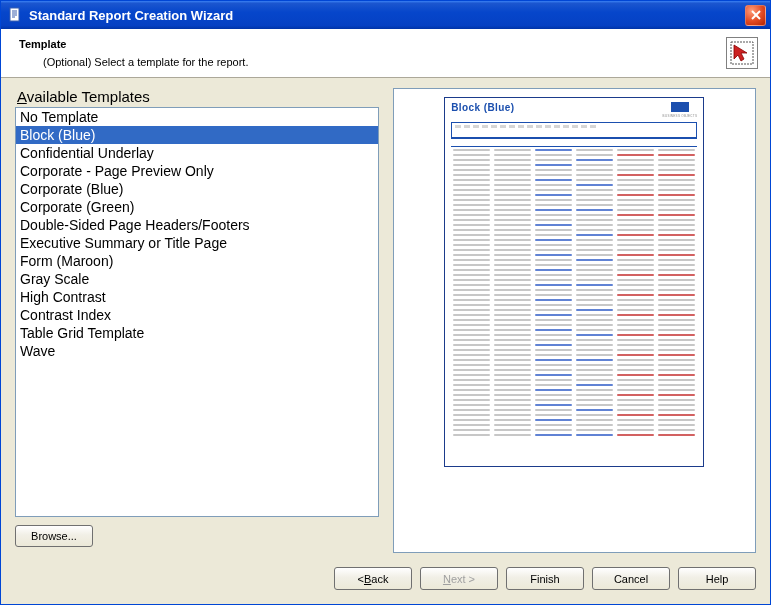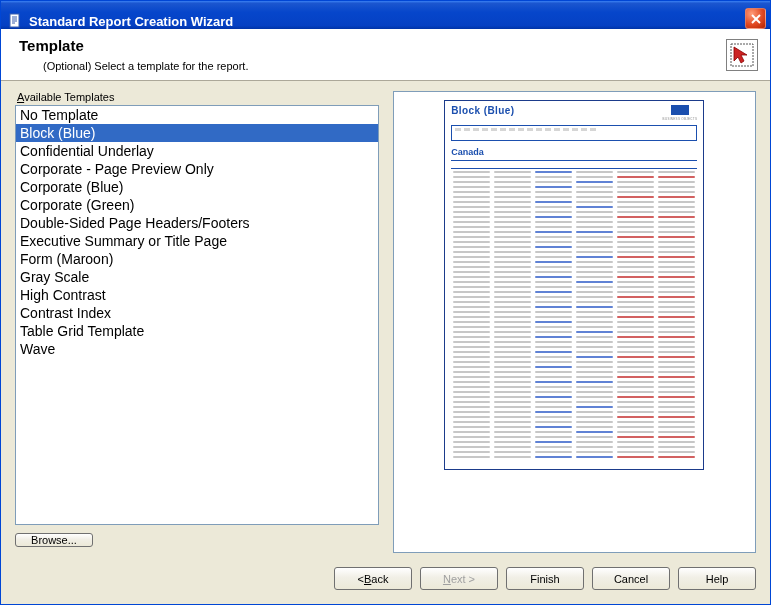--- a/index.html
+++ b/index.html
@@ -14,21 +14,21 @@
   .window {
     width: 771px; height: 605px;
     border: 1px solid #0046d5;
     background: #ece9d8;
     display: flex; flex-direction: column;
     position: relative;
   }
   .titlebar {
     height: 28px;
     background: linear-gradient(to bottom, #3a80f3 0%, #1b56cf 8%, #0646cb 40%, #0540c3 88%, #0033a6 100%);
-    display: flex; align-items: flex-end;
+    display: flex; align-items: center;
     padding: 0 4px 0 6px;
     color: #fff;
     flex: 0 0 auto;
   }
   .titlebar .app-icon {
     width: 16px; height: 16px;
     margin-right: 6px;
     display: flex; align-items: center; justify-content: center;
   }
   .titlebar .app-icon svg { display: block; }
@@ -49,21 +49,21 @@
   .header-section {
     background: #fff;
     border-bottom: 1px solid #aca899;
     padding: 8px 12px 8px 18px;
     display: flex; align-items: center;
     flex: 0 0 auto;
   }
   .header-text { flex: 1 1 auto; }
   .header-text .heading {
     font-weight: bold;
-    font-size: 15px;
+    font-size: 11px;
     color: #000;
     margin-bottom: 2px;
   }
   .header-text .subheading {
     font-size: 11px;
     color: #000;
     padding-left: 24px;
     margin-top: 6px;
   }
   .header-icon {
@@ -81,21 +81,21 @@
     padding: 10px 14px 4px 14px;
     gap: 14px;
     min-height: 0;
   }
   .left-pane, .right-pane {
     display: flex; flex-direction: column;
     flex: 1 1 0;
     min-width: 0;
   }
   .pane-label {
-    font-size: 11px;
+    font-size: 15px;
     color: #000;
     margin-bottom: 2px;
     padding-left: 2px;
   }
   .pane-label .underline { text-decoration: underline; }
   .listbox {
     flex: 1 1 auto;
     background: #fff;
     border: 1px solid #7f9db9;
     overflow: auto;
@@ -110,21 +110,21 @@
   }
   .listbox .item.selected {
     background: #316ac5;
     color: #fff;
   }
   .browse-row {
     margin-top: 8px;
     margin-bottom: 6px;
   }
   .browse-btn {
-    height: 14px;
+    height: 22px;
     min-width: 78px;
     border: 1px solid #707070;
     border-radius: 3px;
     background: linear-gradient(to bottom, #ffffff, #f1efe6 45%, #ece9d8 100%);
     font-size: 11px;
     font-family: inherit;
     padding: 0 12px 0 12px;
     text-align: center;
     cursor: pointer;
   }
@@ -316,21 +316,20 @@
           <div class="preview-header">
             <div class="preview-title">Block (Blue)</div>
             <div class="preview-logo">
               <div class="logo-box"></div>
               <div class="logo-text">BUSINESS OBJECTS</div>
             </div>
           </div>
           <div class="preview-subheader-box">
             <div class="preview-sub-blur"></div>
           </div>
-          <div class="preview-country">Canada</div>
           <div class="preview-table">
             <div class="thead">
               <div>&nbsp;</div>
                 <div>&nbsp;</div>
                 <div>&nbsp;</div>
                 <div>&nbsp;</div>
                 <div>&nbsp;</div>
                 <div>&nbsp;</div>
             </div>
             <div class="tbody" id="preview-rows">

